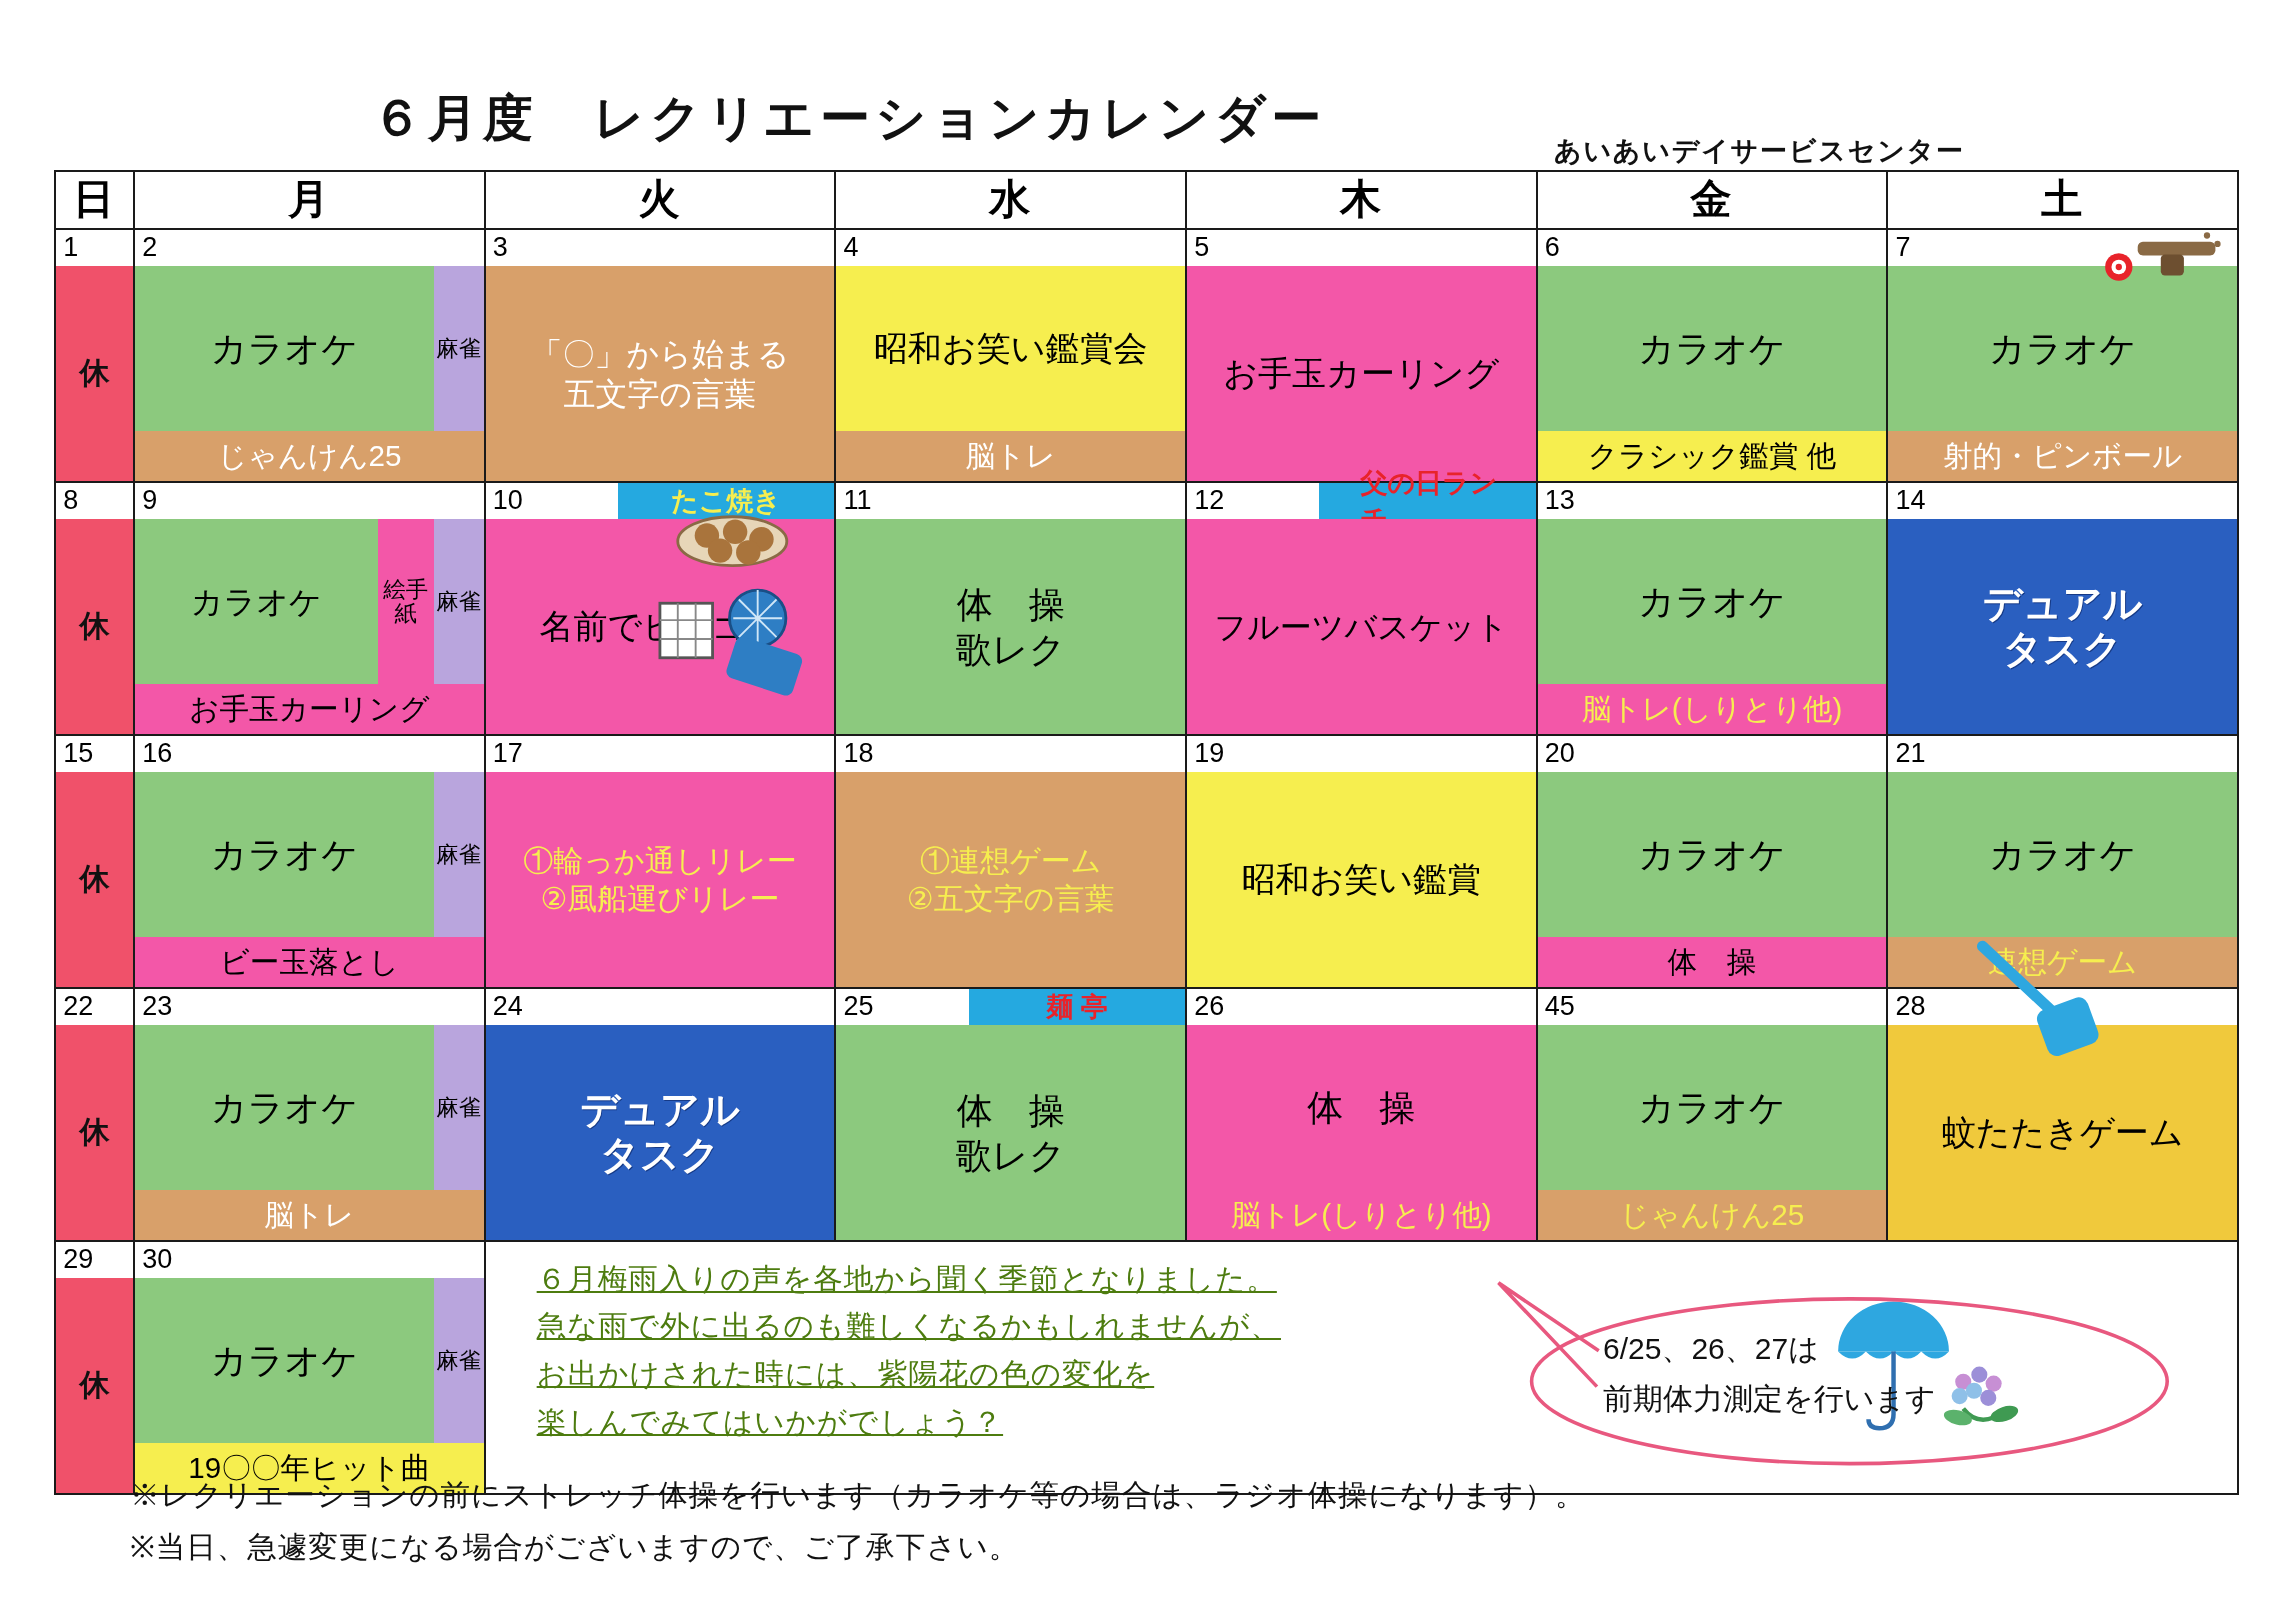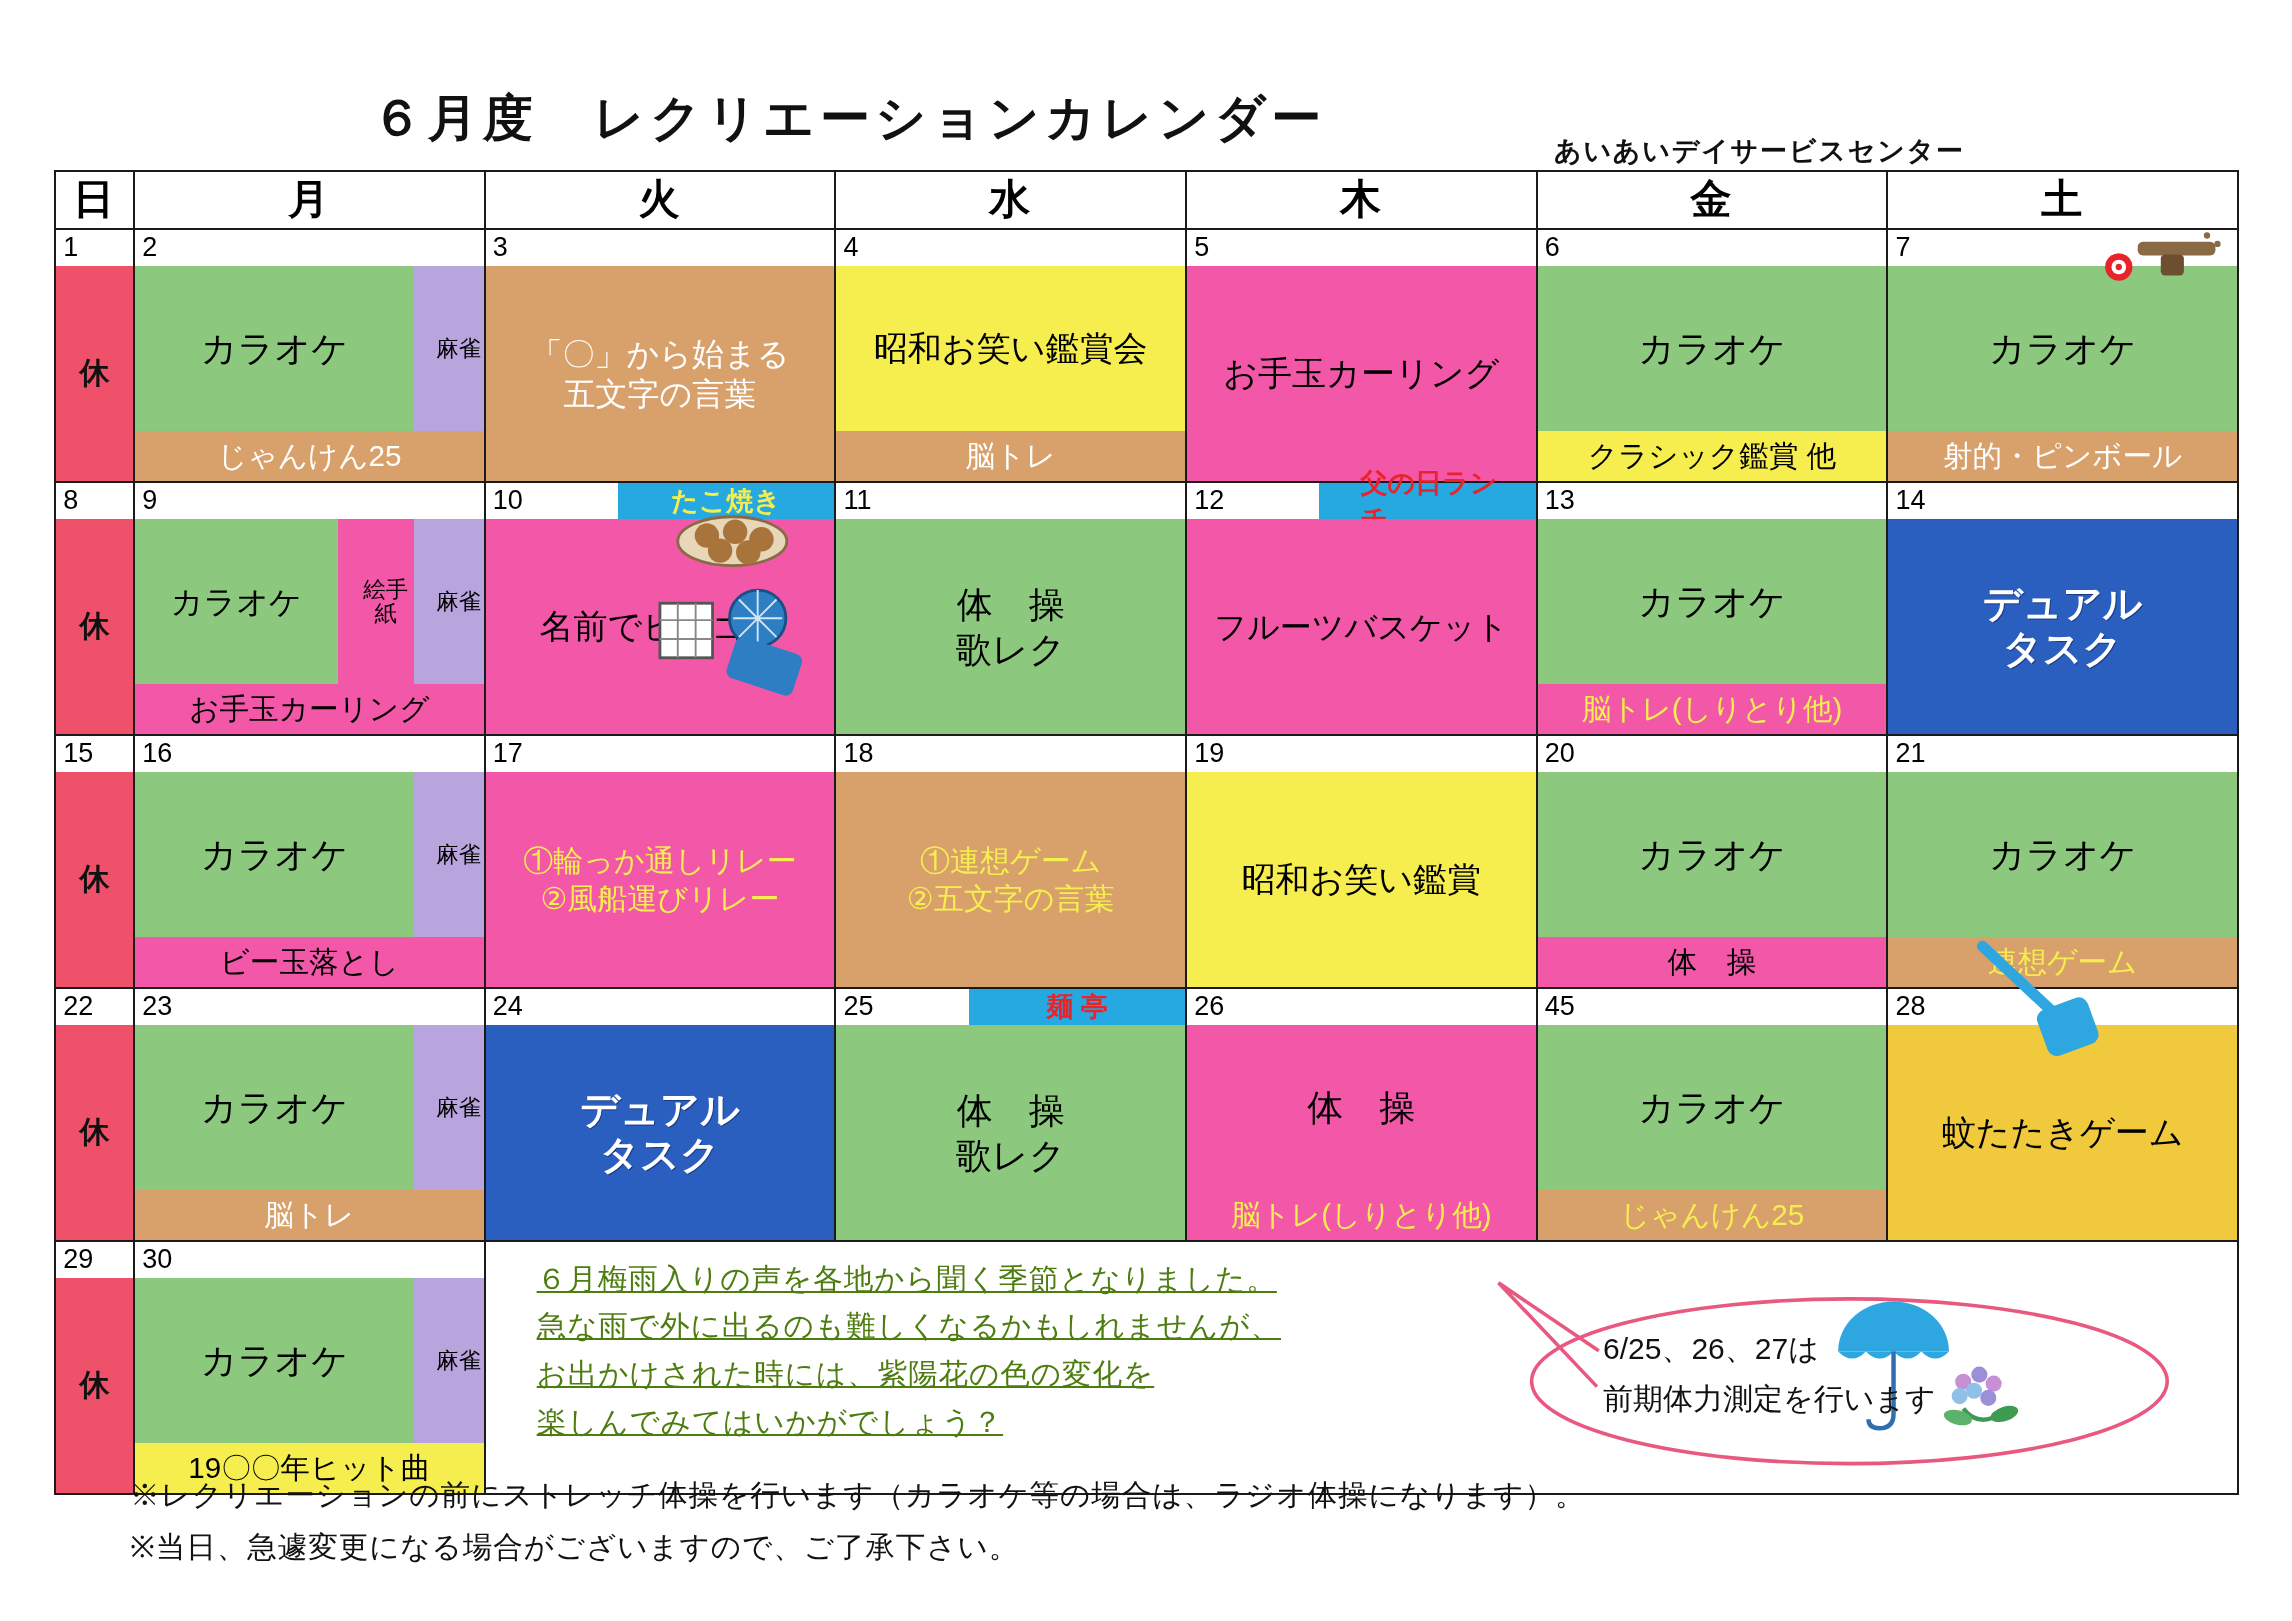--- a/index.html
+++ b/index.html
@@ -132,21 +132,20 @@
   .side {
     flex: 0 0 50px;
     display: flex;
     align-items: center;
     justify-content: center;
     font-size: 22.4px;
     line-height: 1.05;
     text-align: center;
     writing-mode: horizontal-tb;
     word-break: break-all;
-    padding-left: 20px;
   }
   .side.wide { flex: 0 0 56px; }
 
   .topbanner {
     position: absolute;
     top: 0;
     right: 0;
     height: 36px;
     display: flex;
     align-items: center;

